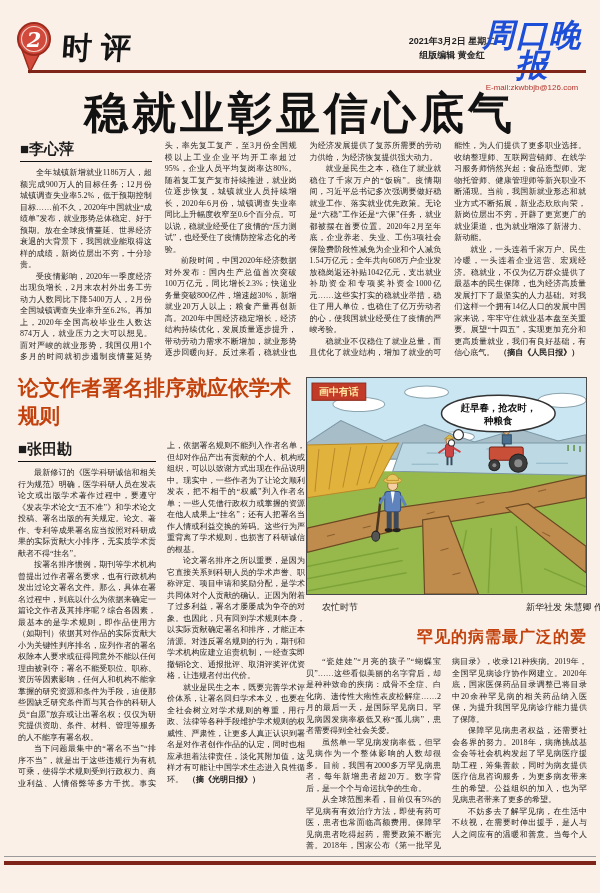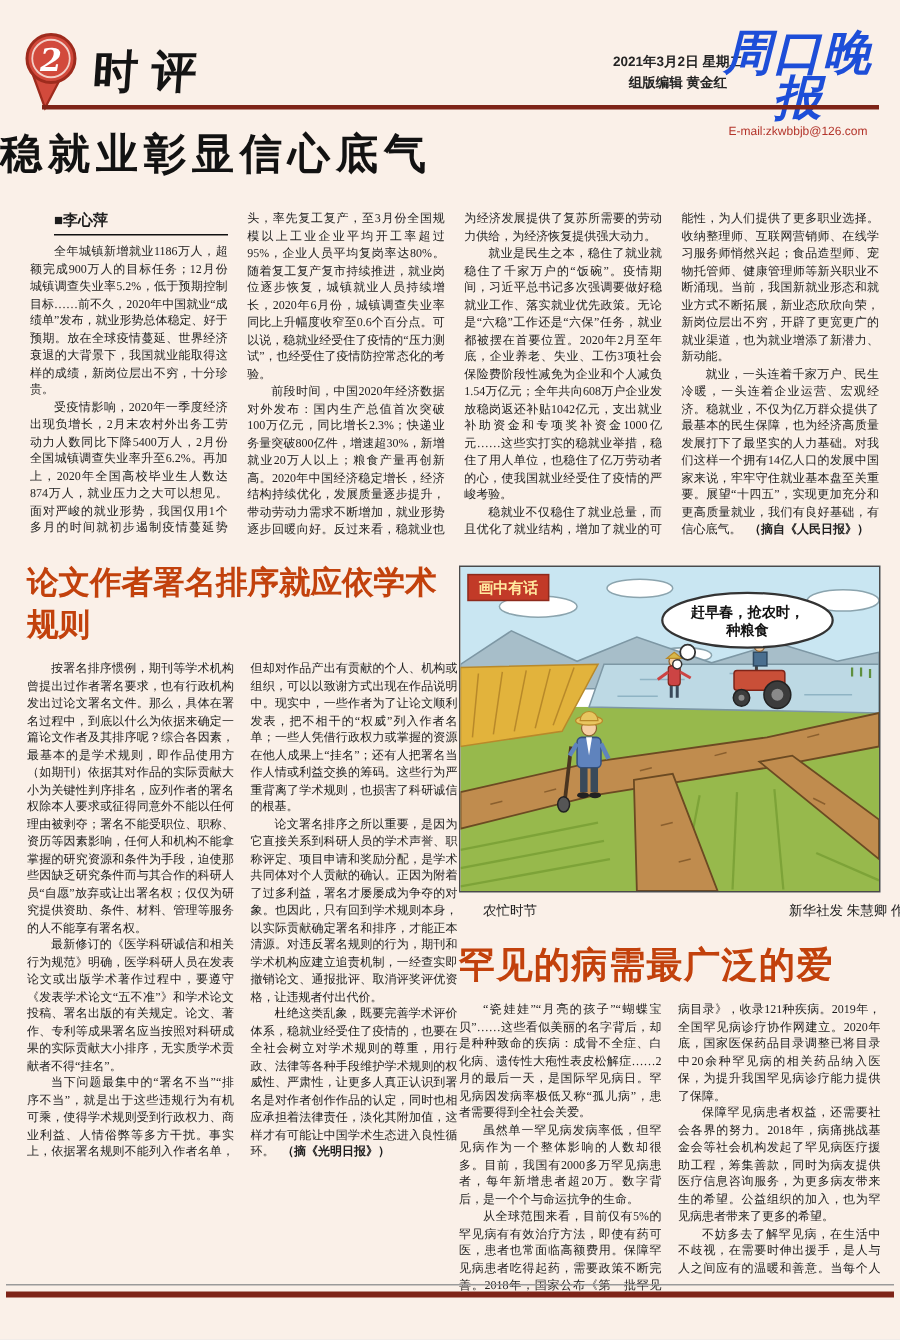--- a/index.html
+++ b/index.html
@@ -10,36 +10,36 @@
   .section-title{position:absolute;left:62px;top:28px;font-size:30px;font-weight:bold;
         letter-spacing:9px;font-family:"Liberation Serif",serif;color:#141414;transform:skewX(-4deg);}
   .dateblock{position:absolute;left:392px;top:34px;width:120px;text-align:center;
         font-size:9px;line-height:14px;color:#242424;font-family:"Liberation Sans",sans-serif;font-weight:bold;}
   .masthead{position:absolute;right:12px;top:20px;width:112px;text-align:center;}
   .masthead .name{font-size:32px;font-weight:bold;font-style:italic;color:#1d4ed8;
         font-family:"DejaVu Serif",serif;letter-spacing:1px;line-height:30px;}
   .masthead .email{font-size:8px;color:#b3342a;margin-top:3px;font-family:"Liberation Sans",sans-serif;}
   .header-rule{position:absolute;left:28px;top:70px;width:558px;height:3px;background:#7e2418;}
   
-  .main-headline{position:absolute;left:0;top:84px;width:100%;margin:0;text-align:left;
-        font-size:28px;font-weight:900;letter-spacing:4px;color:#121212;
+  .main-headline{position:absolute;left:0;top:84px;width:100%;margin:0;text-align:center;
+        font-size:44px;font-weight:900;letter-spacing:4px;color:#121212;
         font-family:"Liberation Sans",sans-serif;}
   .sub-headline{margin:0;font-weight:900;color:#c2410c;font-family:"Liberation Sans",sans-serif;}
   
-  .byline{display:block;font-size:10px;font-weight:bold;border-bottom:1.5px solid #111;
-        padding-bottom:2px;margin:0 0 5px 16px;font-family:"Liberation Sans",sans-serif;}
+  .byline{display:block;font-size:15px;font-weight:bold;border-bottom:1.5px solid #111;
+        padding-bottom:2px;margin:0 0 5px 0;font-family:"Liberation Sans",sans-serif;}
   .cols p{margin:0;text-indent:2em;font-size:8px;line-height:11.5px;text-align:justify;color:#1d1d1d;}
   .src{padding-left:5px;font-weight:bold;}
   .a1cols{position:absolute;left:20px;top:140px;width:566px;height:231px;
         column-count:4;column-gap:13px;overflow:hidden;}
   .article2{position:absolute;left:18px;top:374px;width:287px;}
   .article2 h2{font-size:21px;letter-spacing:0px;margin:0 0 10px 0;}
   .a2cols{column-count:2;column-gap:11px;height:444px;overflow:hidden;}
   .article3{position:absolute;left:306px;top:627px;width:281px;}
-  .article3 h2{font-size:24px;text-align:left;margin:0 0 8px 0;letter-spacing:1px;}
+  .article3 h2{font-size:16px;text-align:right;margin:0 0 8px 0;letter-spacing:1px;}
   .a3cols{column-count:2;column-gap:11px;height:206px;overflow:hidden;}
   
   .cartoon-box{position:absolute;left:306px;top:377px;width:281px;height:218px;
         border:1px solid #4a4a4a;background:#fff;box-sizing:border-box;}
   .cartoon-box svg{display:block;width:100%;height:100%;}
   .cartoon-caption{position:absolute;left:322px;top:601px;width:281px;display:flex;
         justify-content:space-between;font-size:9px;color:#222;font-family:"Liberation Sans",sans-serif;}
   
   .foot-gray{position:absolute;left:4px;top:856px;width:592px;height:1px;background:#9a9a9a;}
   .foot-red{position:absolute;left:4px;top:861px;width:592px;height:4px;background:#7e2418;}
@@ -75,25 +75,26 @@
     <p>受疫情影响，2020年一季度经济出现负增长，2月末农村外出务工劳动力人数同比下降5400万人，2月份全国城镇调查失业率升至6.2%。再加上，2020年全国高校毕业生人数达874万人，就业压力之大可以想见。面对严峻的就业形势，我国仅用1个多月的时间就初步遏制疫情蔓延势头，率先复工复产，至3月份全国规模以上工业企业平均开工率超过95%，企业人员平均复岗率达80%。随着复工复产复市持续推进，就业岗位逐步恢复，城镇就业人员持续增长，2020年6月份，城镇调查失业率同比上升幅度收窄至0.6个百分点。可以说，稳就业经受住了疫情的“压力测试”，也经受住了疫情防控常态化的考验。</p>
     <p>前段时间，中国2020年经济数据对外发布：国内生产总值首次突破100万亿元，同比增长2.3%；快递业务量突破800亿件，增速超30%，新增就业20万人以上；粮食产量再创新高。2020年中国经济稳定增长，经济结构持续优化，发展质量逐步提升，带动劳动力需求不断增加，就业形势逐步回暖向好。反过来看，稳就业也为经济发展提供了复苏所需要的劳动力供给，为经济恢复提供强大动力。</p>
     <p>就业是民生之本，稳住了就业就稳住了千家万户的“饭碗”。疫情期间，习近平总书记多次强调要做好稳就业工作、落实就业优先政策。无论是“六稳”工作还是“六保”任务，就业都被摆在首要位置。2020年2月至年底，企业养老、失业、工伤3项社会保险费阶段性减免为企业和个人减负1.54万亿元；全年共向608万户企业发放稳岗返还补贴1042亿元，支出就业补助资金和专项奖补资金1000亿元……这些实打实的稳就业举措，稳住了用人单位，也稳住了亿万劳动者的心，使我国就业经受住了疫情的严峻考验。</p>
     <p>稳就业不仅稳住了就业总量，而且优化了就业结构，增加了就业的可能性，为人们提供了更多职业选择。收纳整理师、互联网营销师、在线学习服务师悄然兴起；食品造型师、宠物托管师、健康管理师等新兴职业不断涌现。当前，我国新就业形态和就业方式不断拓展，新业态欣欣向荣，新岗位层出不穷，开辟了更宽更广的就业渠道，也为就业增添了新潜力、新动能。</p>
     <p><span>就业，一头连着千家万户、民生冷暖，一头连着企业运营、宏观经济。稳就业，不仅为亿万群众提供了最基本的民生保障，也为经济高质量发展打下了最坚实的人力基础。对我们这样一个拥有14亿人口的发展中国家来说，牢牢守住就业基本盘至关重要。展望“十四五”，实现更加充分和更高质量就业，我们有良好基础，有信心底气。</span><span class="src">（摘自《人民日报》）</span></p>
   </div>
 
   <section class="article2">
     <h2 class="sub-headline">论文作者署名排序就应依学术规则</h2>
     <div class="cols a2cols">
+      <span class="byline">■张田勘</span>
+      <p>最新修订的《医学科研诚信和相关行为规范》明确，医学科研人员在发表论文或出版学术著作过程中，要遵守《发表学术论文“五不准”》和学术论文投稿、署名出版的有关规定。论文、著作、专利等成果署名应当按照对科研成果的实际贡献大小排序，无实质学术贡献者不得“挂名”。</p>
       <p>按署名排序惯例，期刊等学术机构曾提出过作者署名要求，也有行政机构发出过论文署名文件。那么，具体在署名过程中，到底以什么为依据来确定一篇论文作者及其排序呢？综合各因素，最基本的是学术规则，即作品使用方（如期刊）依据其对作品的实际贡献大小为关键性判序排名，应列作者的署名权除本人要求或征得同意外不能以任何理由被剥夺；署名不能受职位、职称、资历等因素影响，任何人和机构不能拿掌握的研究资源和条件为手段，迫使那些因缺乏研究条件而与其合作的科研人员“自愿”放弃或让出署名权；仅仅为研究提供资助、条件、材料、管理等服务的人不能享有署名权。</p>
-      <p>最新修订的《医学科研诚信和相关行为规范》明确，医学科研人员在发表论文或出版学术著作过程中，要遵守《发表学术论文“五不准”》和学术论文投稿、署名出版的有关规定。论文、著作、专利等成果署名应当按照对科研成果的实际贡献大小排序，无实质学术贡献者不得“挂名”。</p>
       <p>当下问题最集中的“署名不当”“排序不当”，就是出于这些违规行为有机可乘，使得学术规则受到行政权力、商业利益、人情俗弊等多方干扰。事实上，依据署名规则不能列入作者名单，但却对作品产出有贡献的个人、机构或组织，可以以致谢方式出现在作品说明中。现实中，一些作者为了让论文顺利发表，把不相干的“权威”列入作者名单；一些人凭借行政权力或掌握的资源在他人成果上“挂名”；还有人把署名当作人情或利益交换的筹码。这些行为严重背离了学术规则，也损害了科研诚信的根基。</p>
       <p>论文署名排序之所以重要，是因为它直接关系到科研人员的学术声誉、职称评定、项目申请和奖励分配，是学术共同体对个人贡献的确认。正因为附着了过多利益，署名才屡屡成为争夺的对象。也因此，只有回到学术规则本身，以实际贡献确定署名和排序，才能正本清源。对违反署名规则的行为，期刊和学术机构应建立追责机制，一经查实即撤销论文、通报批评、取消评奖评优资格，让违规者付出代价。</p>
-      <p><span>杜绝这类乱象，既要完善学术评价体系，稳就业经受住了疫情的，也要在全社会树立对学术规则的尊重，用行政、法律等各种手段维护学术规则的权威性、严肃性，让更多人真正认识到署名是对作者创作作品的认定，同时也相应承担着法律责任，淡化其附加值，这样才有可能让中国学术生态进入良性循环。</span><span class="src">（摘《光明日报》）</span></p>
+      <p><span>就业是民生之本，既要完善学术评价体系，让署名回归学术本义，也要在全社会树立对学术规则的尊重，用行政、法律等各种手段维护学术规则的权威性、严肃性，让更多人真正认识到署名是对作者创作作品的认定，同时也相应承担着法律责任，淡化其附加值，这样才有可能让中国学术生态进入良性循环。</span><span class="src">（摘《光明日报》）</span></p>
     </div>
   </section>
 
   <figure class="cartoon-box" style="margin:0;">
     <svg viewBox="0 0 280 213" preserveAspectRatio="none">
 
       <rect x="0" y="0" width="280" height="80" fill="#c9e6f2"></rect>
       <g fill="#ffffff" stroke="#8ba4ae" stroke-width="1">
         <ellipse cx="52" cy="26" rx="26" ry="7"></ellipse>
         <ellipse cx="120" cy="14" rx="22" ry="6"></ellipse>

